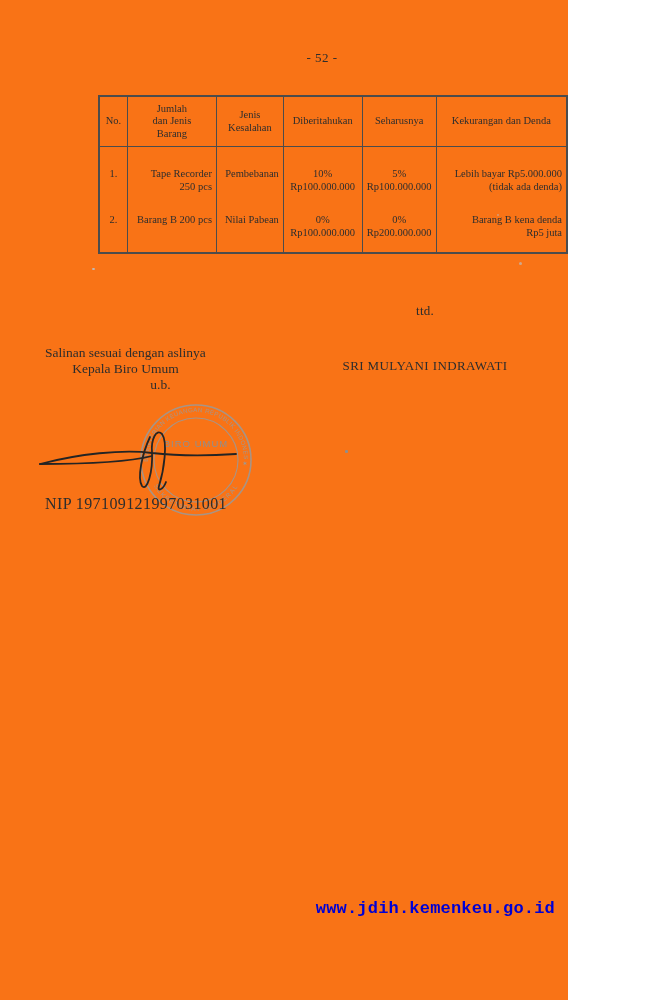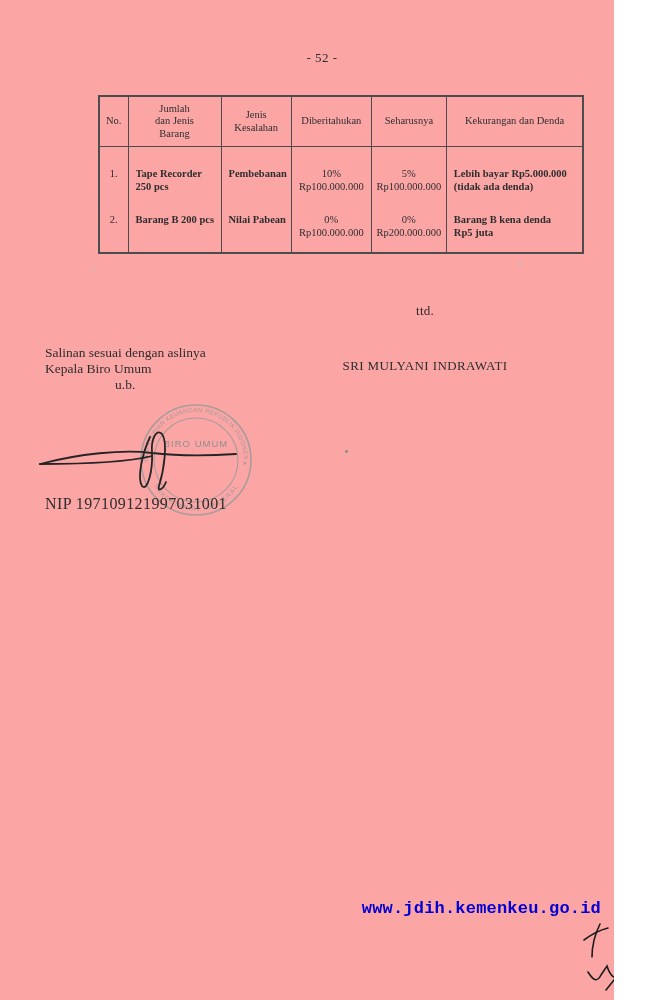--- a/index.html
+++ b/index.html
@@ -1,22 +1,22 @@
 <!DOCTYPE html>
 <html><head>
 <meta charset="utf-8">
 <style>
   html, body { margin: 0; padding: 0; }
   body { background: #ffffff; font-family: "Liberation Serif", serif; }
 
   .page {
     position: relative;
-    width: 614px;
+    width: 568px;
     height: 1000px;
-    background: #fca5a5;
+    background: #f97316;
     overflow: hidden;
     color: #2d2d2d;
   }
 
   .page-edge {
     position: absolute;
     left: 648px; top: 0;
     width: 2px; height: 1000px;
     background: linear-gradient(#c9c9c9, #ededed 30%, #e4e4e4 70%, #cfcfcf);
     opacity: .65;
@@ -51,21 +51,21 @@
     vertical-align: middle;
     font-weight: normal;
     line-height: 12.5px;
     padding: 2px 2px;
   }
   .doc-table tbody td {
     height: 63px;
     vertical-align: top;
     line-height: 13px;
   }
-  .cell-left  { text-align: left;  padding: 0 4px 0 7px !important; font-weight: bold; }
+  .cell-left  { text-align: right;  padding: 0 4px 0 7px !important; }
   .cell-center{ text-align: center; }
   .entry-1 { margin-top: 7px; height: 33px; overflow: hidden; }
   .entry-2 { }
 
   
   .minister-line {
     position: absolute;
     left: 230px; width: 390px;
     text-align: center;
     font-size: 13px;
@@ -76,20 +76,21 @@
   .m-ttd   { top: 304px; }
   .m-name  { top: 327px; letter-spacing: 0.4px; margin-top: 32px; }
 
   
   .cert-block {
     position: absolute;
     left: 45px; top: 345px;
     font-size: 13.5px;
     line-height: 16.2px;
     white-space: nowrap;
+    text-align: center;
   }
   .cert-ub { padding-left: 70px; font-family: Liberation Serif, serif; }
 
   .officer-name {
     position: absolute;
     left: 45px; top: 479px;
     font-size: 13px;
     letter-spacing: 0.4px;
   }
   .officer-nip {

